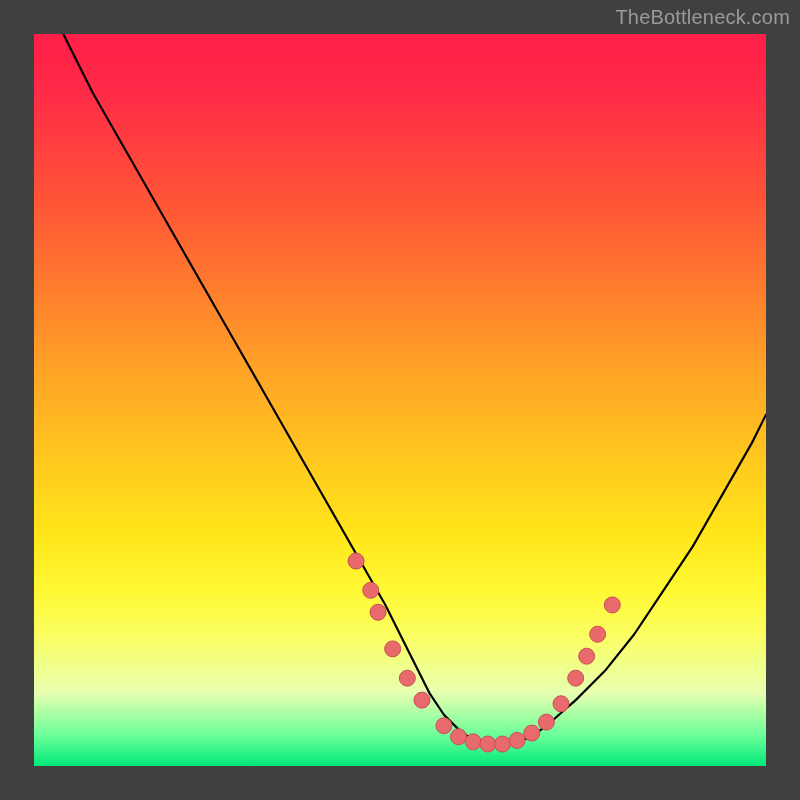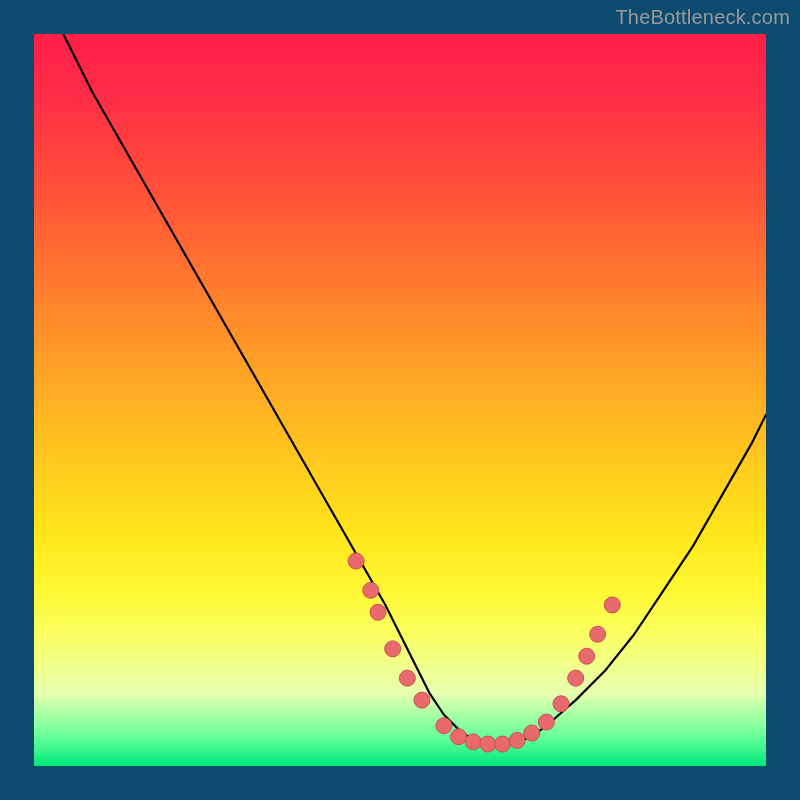--- a/index.html
+++ b/index.html
@@ -10,21 +10,21 @@
     background: #000;
     overflow: hidden;
     font-family: Arial, Helvetica, sans-serif;
   }
   .frame {
     position: absolute;
     left: 0;
     top: 0;
     width: 800px;
     height: 800px;
-    background: #0c4a6e;
+    background: #404040;
   }
   .plot-area {
     position: absolute;
     left: 34px;
     top: 34px;
     width: 732px;
     height: 732px;
     overflow: hidden;
   }
   .gradient {

